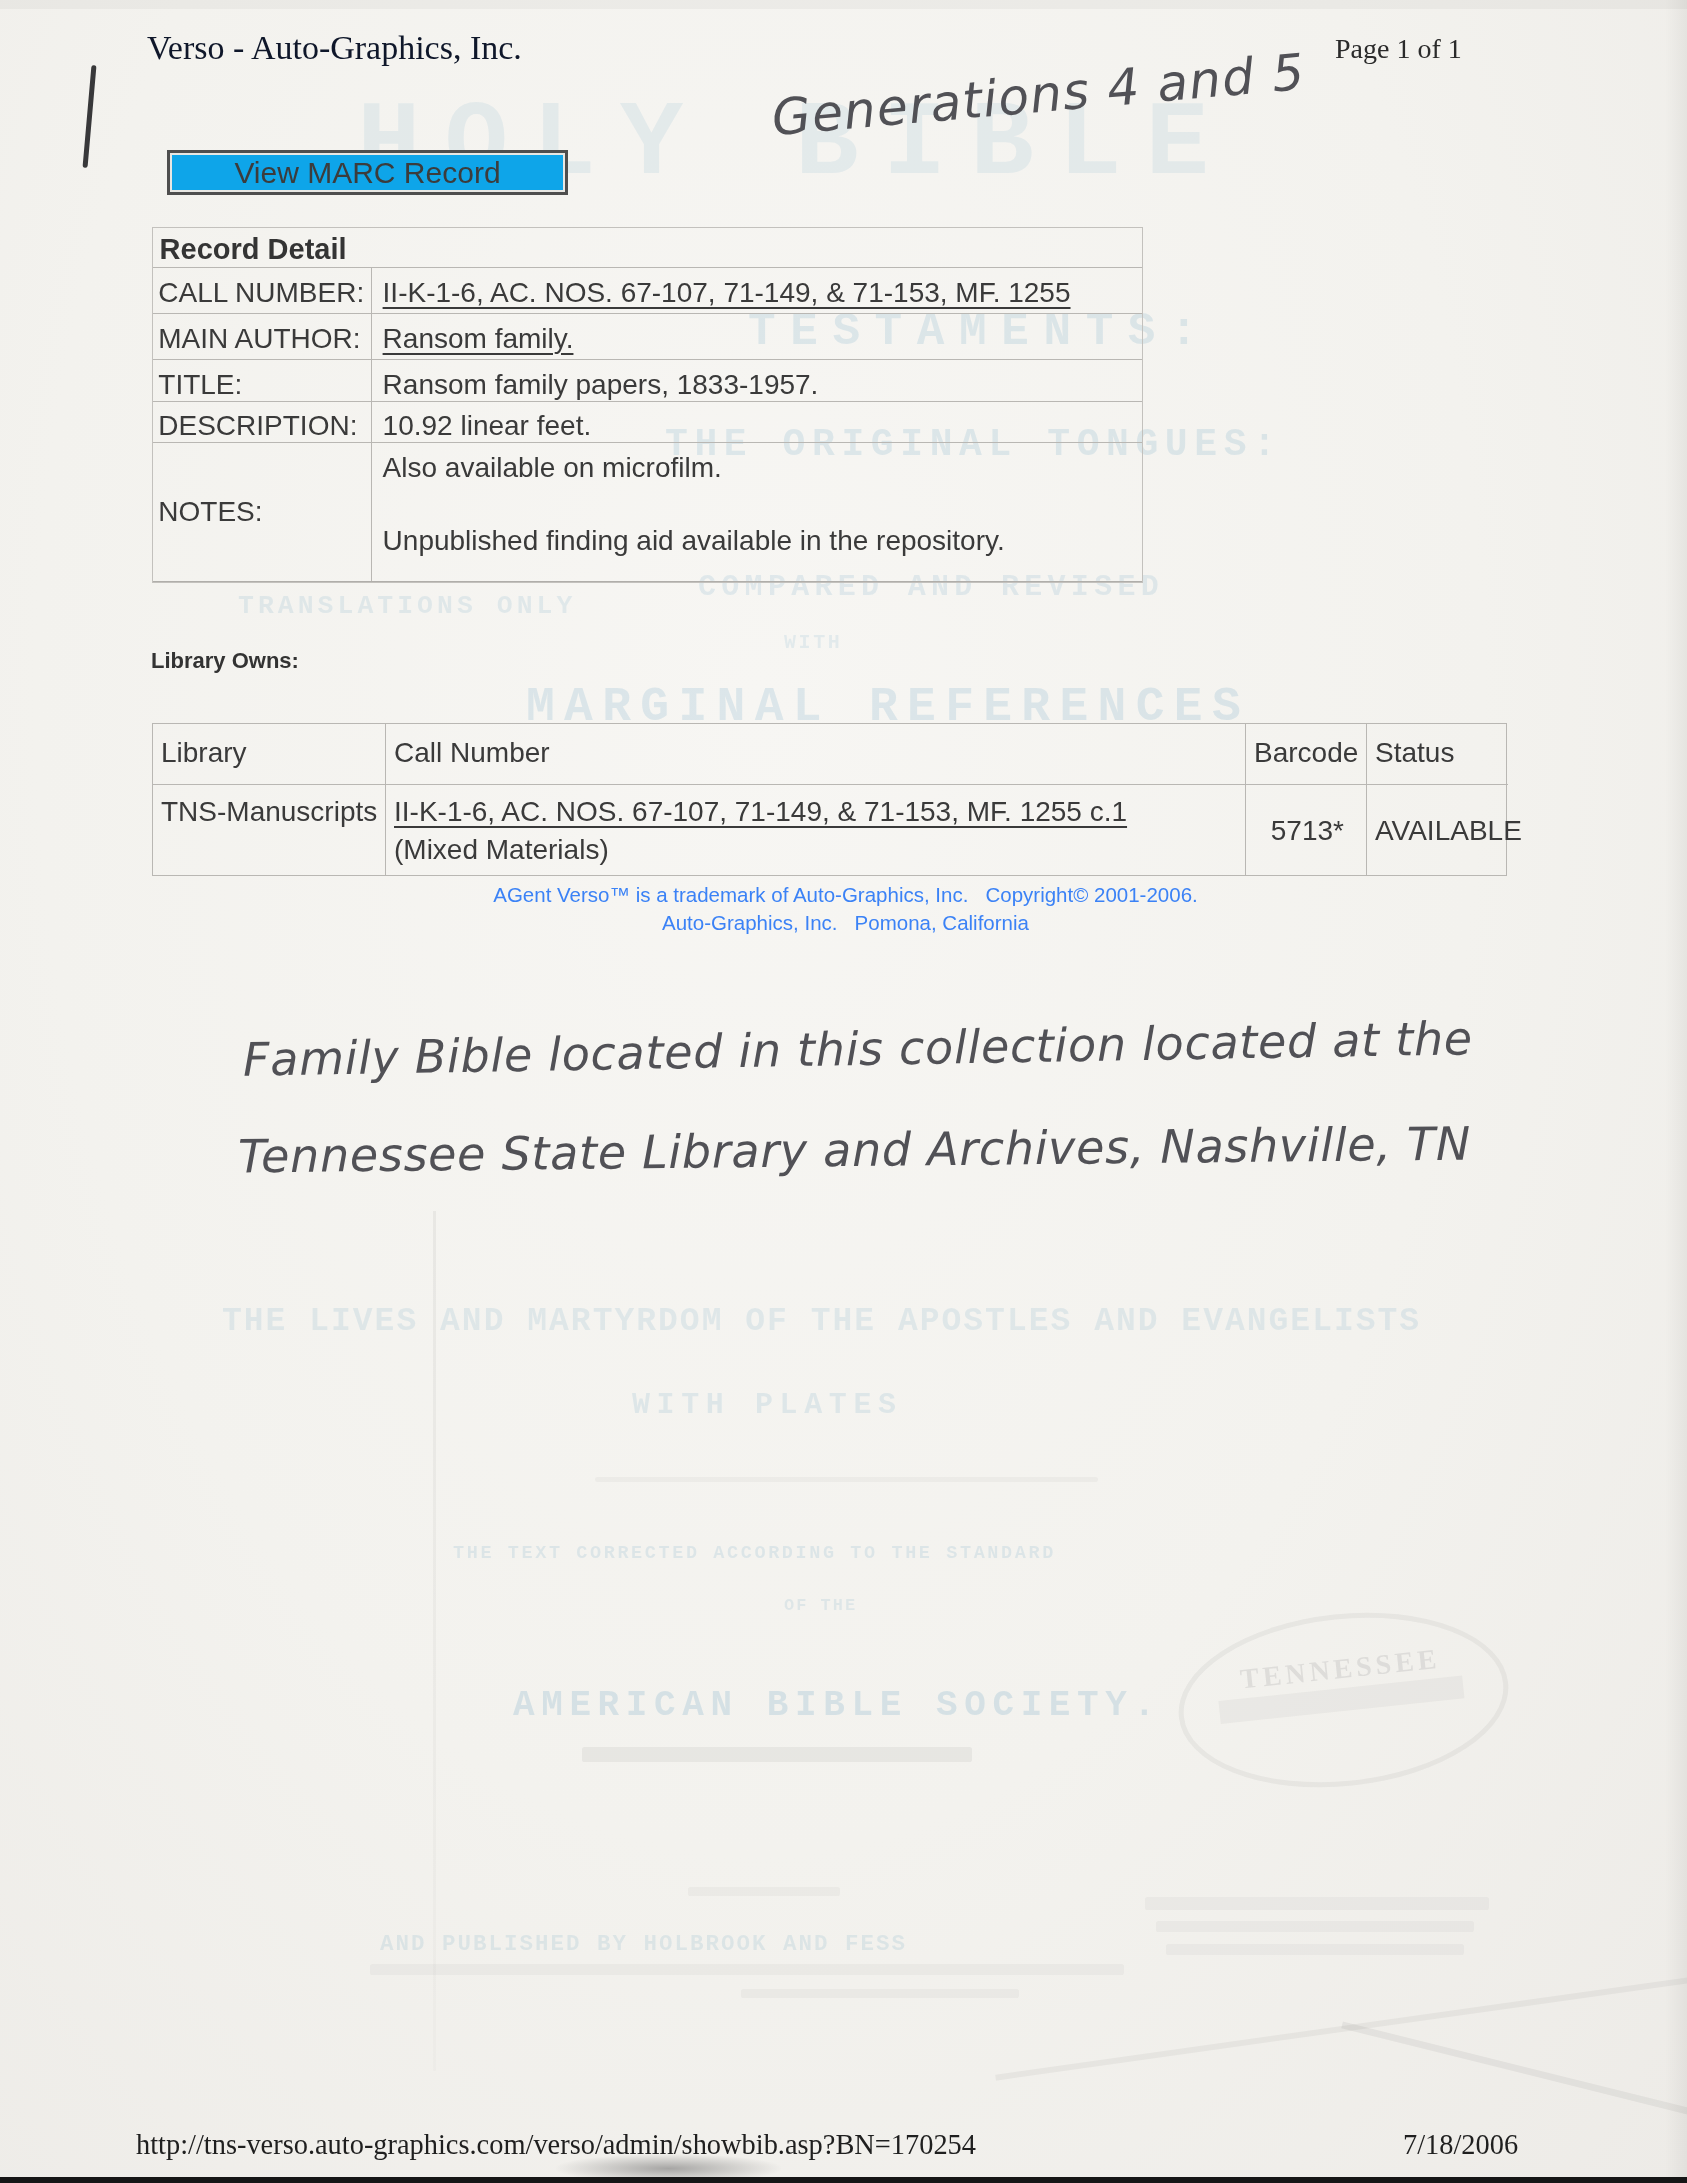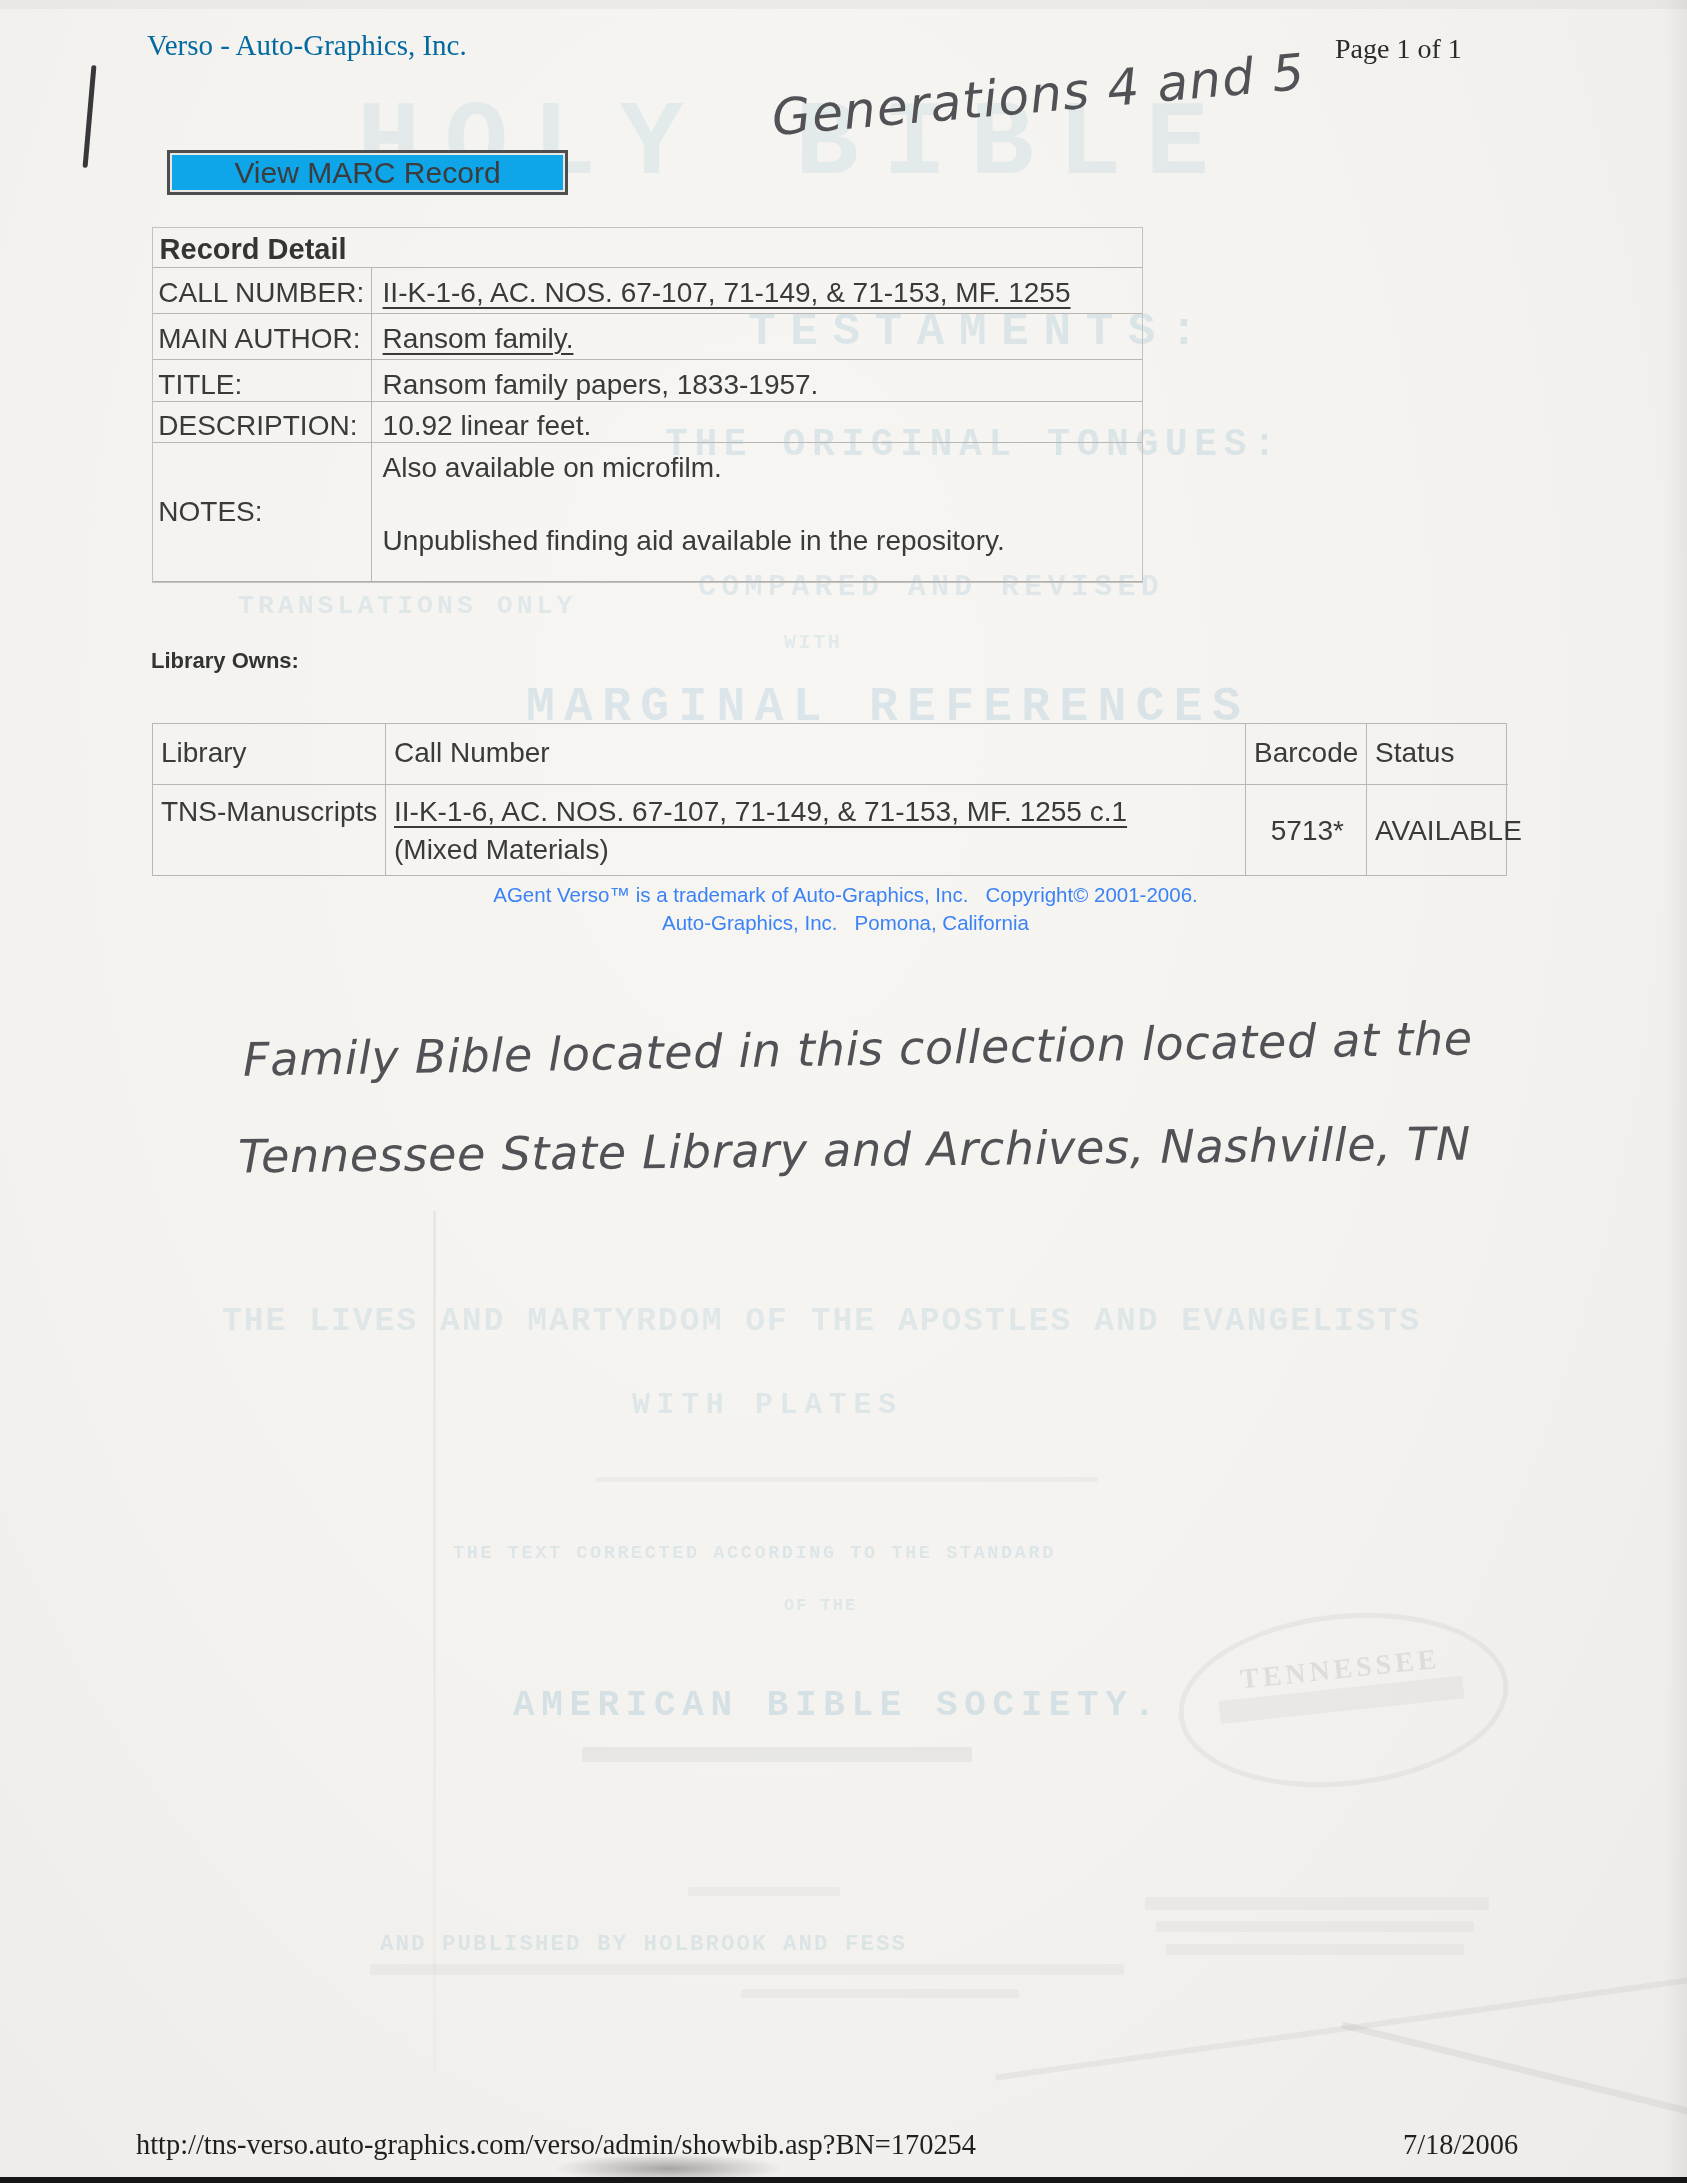--- a/index.html
+++ b/index.html
@@ -8,21 +8,21 @@
     background:radial-gradient(ellipse at 45% 32%, #f7f6f3 0%, #f3f2ee 55%, #edebe7 100%);
     font-family:"Liberation Sans", sans-serif;color:#3a3a3a;
   }
   .abs{position:absolute;}
   .serif{font-family:"Liberation Serif", serif;}
   .hand{font-family:"DejaVu Sans", sans-serif;font-style:italic;color:#515156;white-space:nowrap;}
   .ghost{position:absolute;font-family:Liberation Mono, monospace;color:#0369a1;white-space:nowrap;font-weight:bold;}
   .smudge{position:absolute;background:rgba(90,90,90,.05);border-radius:2.6px;}
 
   
-  #hdr-left{left:147px;top:29px;font-size:29px;color:#0369a1;}
+  #hdr-left{left:147px;top:29px;font-size:34px;color:#0f172a;}
   #hdr-right{left:1335px;top:33px;font-size:28px;color:#2b2b2b;}
   #ftr-url{left:136px;top:2129px;font-size:28.4px;color:#1f1f1f;}
   #ftr-date{left:1403px;top:2129px;font-size:28.4px;color:#1f1f1f;}
 
   
   #pen-mark{left:87px;top:65px;width:4.6px;height:103px;background:#38383a;border-radius:2.6px;transform:rotate(5deg);}
 
   
   #marc-btn{
     left:167px;top:150px;width:401px;height:45px;box-sizing:border-box;

